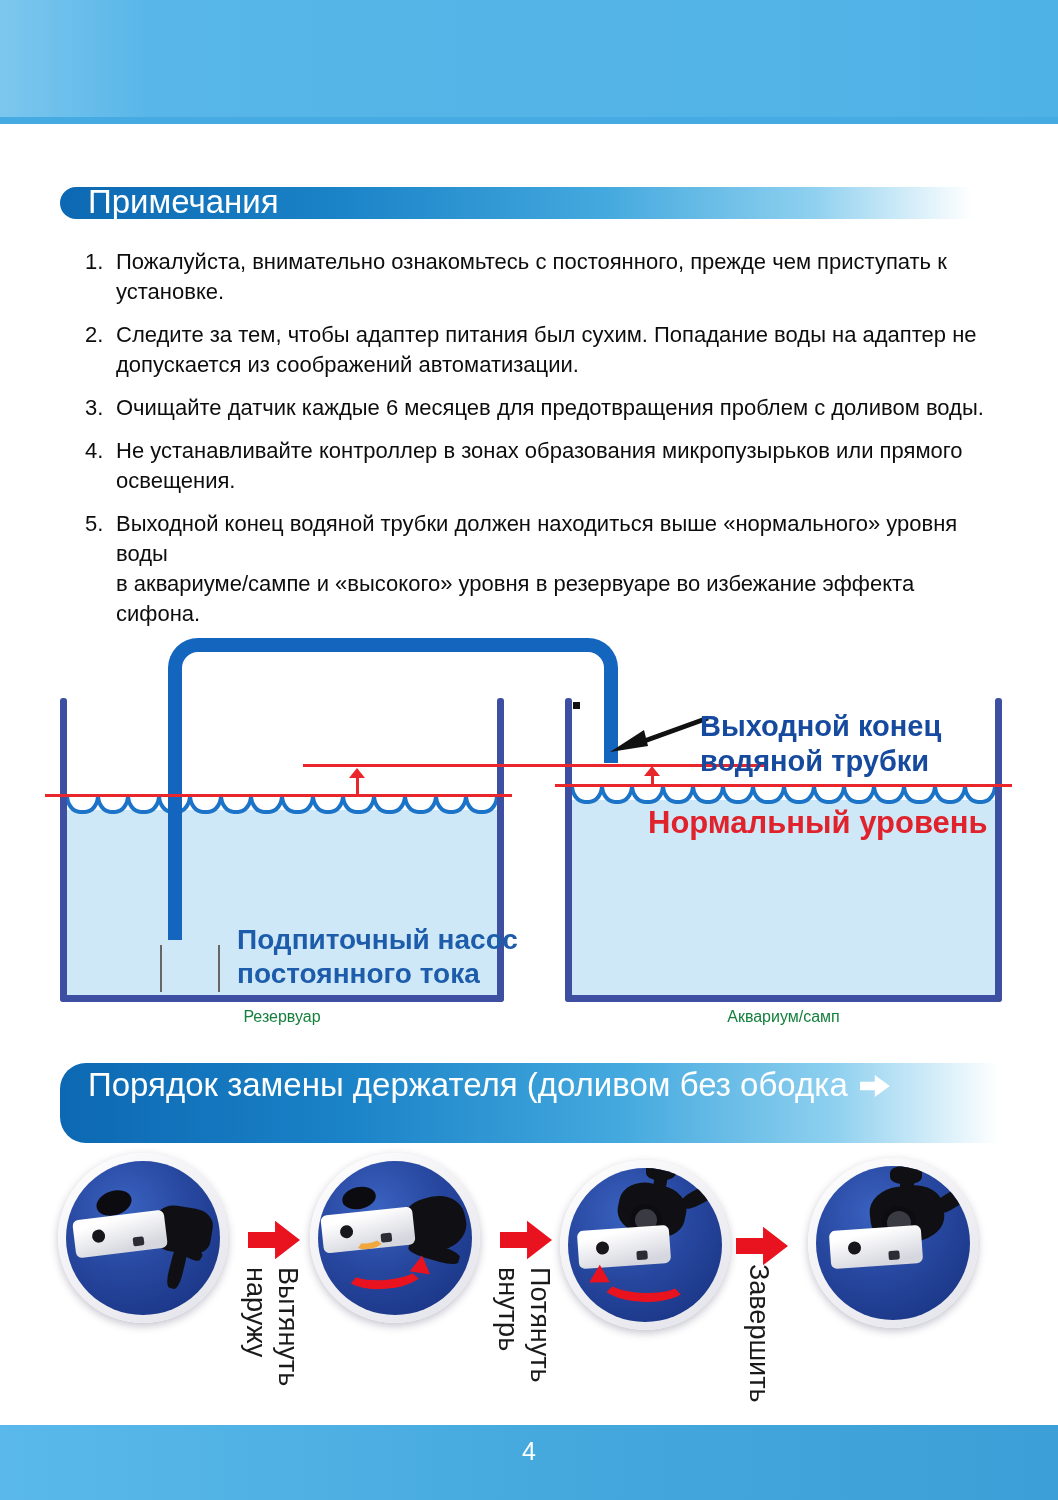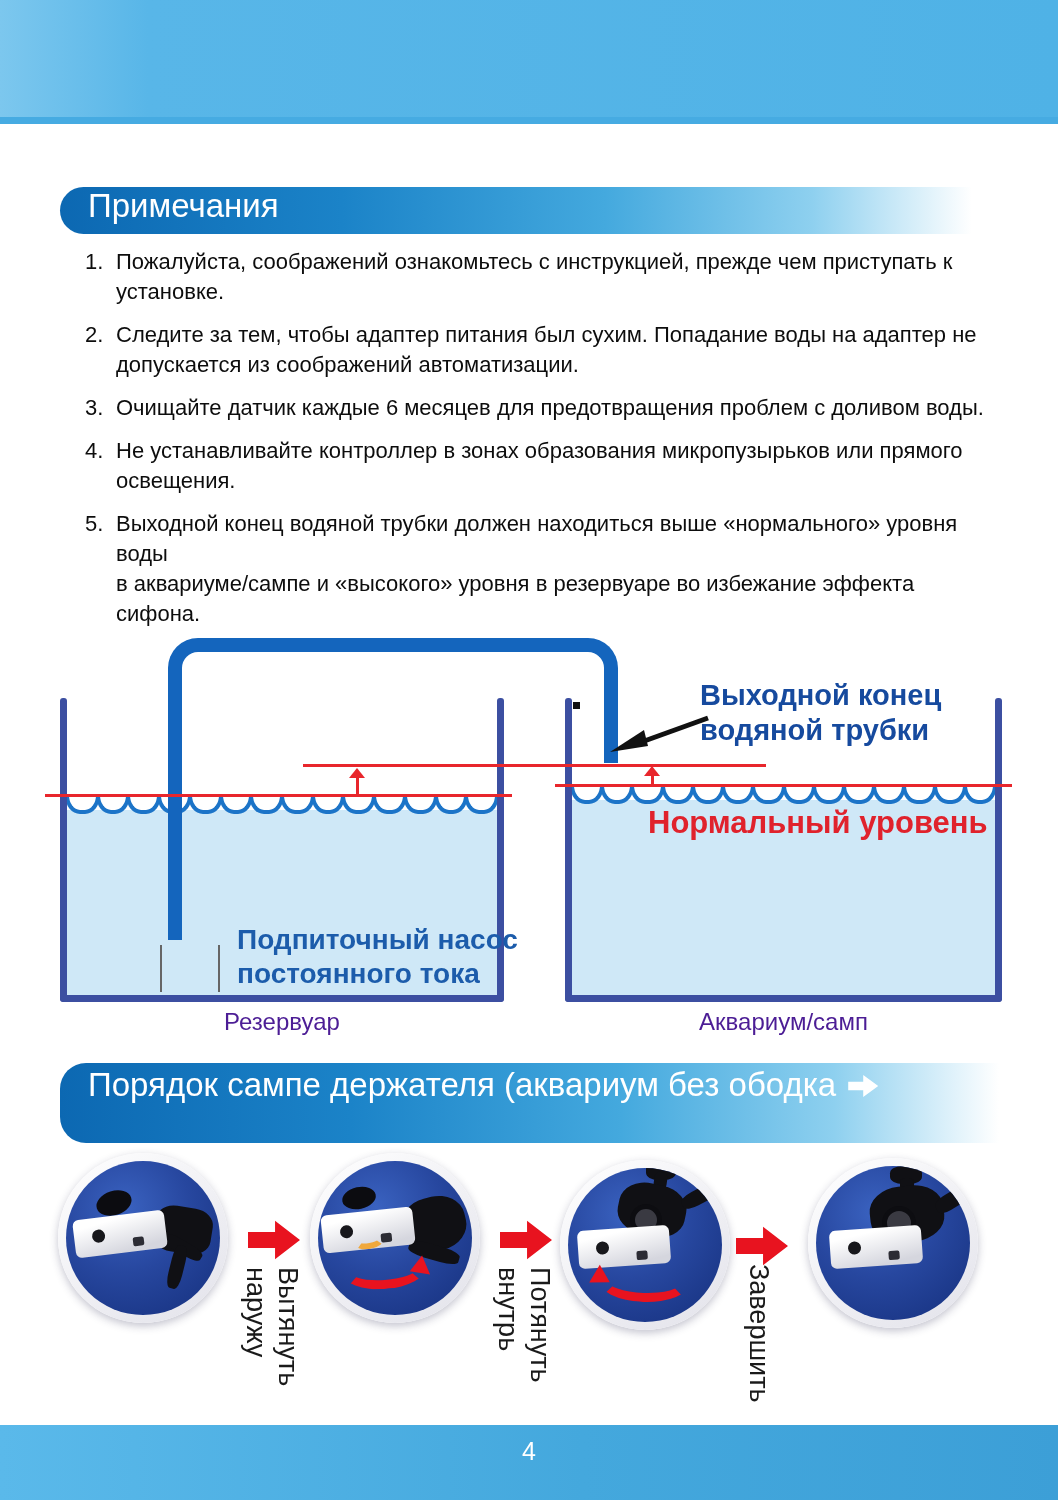--- a/index.html
+++ b/index.html
@@ -18,21 +18,21 @@
   .banner-edge { position:absolute; left:0; top:117px; width:100%; height:7px; background:#46abe2; }
   .banner-title {
     font-size:28px; font-weight:bold; font-style:italic; color:#fff;
     letter-spacing:.2px; padding-left:56px;
   }
   
   .pill {
     position:absolute; left:60px; color:#fff; border-radius:26px 0 0 26px;
     background:linear-gradient(90deg,#0c68b2 0%,#1b83c8 30%,#44a9de 58%,#8ed0ef 80%,rgba(255,255,255,0) 97%);
   }
-  .pill-1 { top:187px; width:940px; height:47px; display:flex; }
+  .pill-1 { top:187px; width:940px; height:32px; display:flex; align-items:center; }
   .pill-1 .pill-text { font-size:33px; padding-left:28px; padding-bottom:3px; }
   .pill-2 { top:1063px; width:968px; height:80px; padding:3px 0 0 28px; line-height:38px; font-size:33px; }
   .arrow-glyph {
     display:inline-block; width:30px; height:24px; background:#fff; margin-left:12px;
     vertical-align:-2px;
     clip-path:polygon(0% 32%,50% 32%,50% 4%,100% 50%,50% 96%,50% 68%,0% 68%);
   }
   
   .notes { position:absolute; left:85px; top:247px; width:900px; }
   .note { display:flex; margin-bottom:13px; font-size:22px; line-height:30px; color:#0d0d0d; }
@@ -58,23 +58,23 @@
   .pipe-tail { position:absolute; left:168px; top:140px; width:14px; height:180px; background:#1465bd; }
   .gray-line { position:absolute; width:2px; height:47px; background:#666; }
   .red-line { position:absolute; height:3px; background:#e8262c; }
   .red-stem { position:absolute; width:3px; background:#e8262c; }
   .red-head {
     position:absolute; width:0; height:0;
     border-left:8px solid transparent; border-right:8px solid transparent;
     border-bottom:10px solid #e8262c;
   }
   .dg-label { position:absolute; font-weight:bold; white-space:pre-line; }
-  .lbl-blue { color:#164a9e; }
+  .lbl-blue { color:#164a9e;margin-top:31px; }
   .lbl-red { color:#e0222c; }
-  .caption { position:absolute; top:388px; text-align:center; font-size:24px; color:#4c1d95; }
+  .caption { position:absolute; top:388px; text-align:center; font-size:16px; color:#15803d; }
   .black-dot { position:absolute; left:573px; top:82px; width:7px; height:7px; background:#111; }
   
   .circle-outer {
     position:absolute; width:170px; height:170px; border-radius:50%;
     background:linear-gradient(145deg,#ffffff,#e2e2ea);
     box-shadow:0 3px 8px rgba(40,40,80,.28);
   }
   .circle-inner {
     position:absolute; left:8px; top:8px; width:154px; height:154px; border-radius:50%;
     background:radial-gradient(circle at 38% 30%, #3a62c0 0%, #27479f 45%, #152f7c 100%);
@@ -117,21 +117,21 @@
     <div class="banner-edge"></div>
   </div>
 
   <div class="pill pill-1">
     <span class="pill-text">Примечания</span>
   </div>
 
   <div class="notes">
     <div class="note">
       <span class="num">1.</span>
-      <span class="txt">Пожалуйста, соображений ознакомьтесь с инструкцией, прежде чем приступать к
+      <span class="txt">Пожалуйста, внимательно ознакомьтесь с постоянного, прежде чем приступать к
 установке.</span>
     </div>
     <div class="note">
       <span class="num">2.</span>
       <span class="txt">Следите за тем, чтобы адаптер питания был сухим. Попадание воды на адаптер не
 допускается из соображений автоматизации.</span>
     </div>
     <div class="note">
       <span class="num">3.</span>
       <span class="txt">Очищайте датчик каждые 6 месяцев для предотвращения проблем с доливом воды.</span>
@@ -214,21 +214,21 @@
     <div class="dg-label lbl-blue" style="left:700px; top:58px; font-size:29px; line-height:35px;">Выходной конец
 водяной трубки</div>
     <div class="dg-label" style="left:237px; top:303px; font-size:28px; line-height:34px; color:#1c5cab;">Подпиточный насос
 постоянного тока</div>
     <div class="dg-label lbl-red" style="left:648px; top:185px; font-size:31px;">Нормальный уровень</div>
     <div class="caption" style="left:60px; width:444px;">Резервуар</div>
     <div class="caption" style="left:565px; width:437px;">Аквариум/самп</div>
   </div>
 
   <div class="pill pill-2">
-    <span>Порядок сампе держателя (аквариум без ободка</span><span class="arrow-glyph"></span><br>
+    <span>Порядок замены держателя (доливом без ободка</span><span class="arrow-glyph"></span><br>
   </div>
 
   <div>
 
     <div class="circle-outer" style="left:58px; top:1153px;">
       <div class="circle-inner">
         <div class="dev-blob" style="left:30px; top:30px; width:36px; height:24px; transform:rotate(-18deg);"></div>
         <div class="dev-dark" style="left:88px; top:46px; width:58px; height:46px; transform:rotate(9deg);"></div>
         <div class="dev-dark" style="left:96px; top:80px; width:42px; height:13px; transform:rotate(30deg);"></div>
         <div class="dev-dark" style="left:104px; top:84px; width:14px; height:44px; transform:rotate(14deg);"></div>

